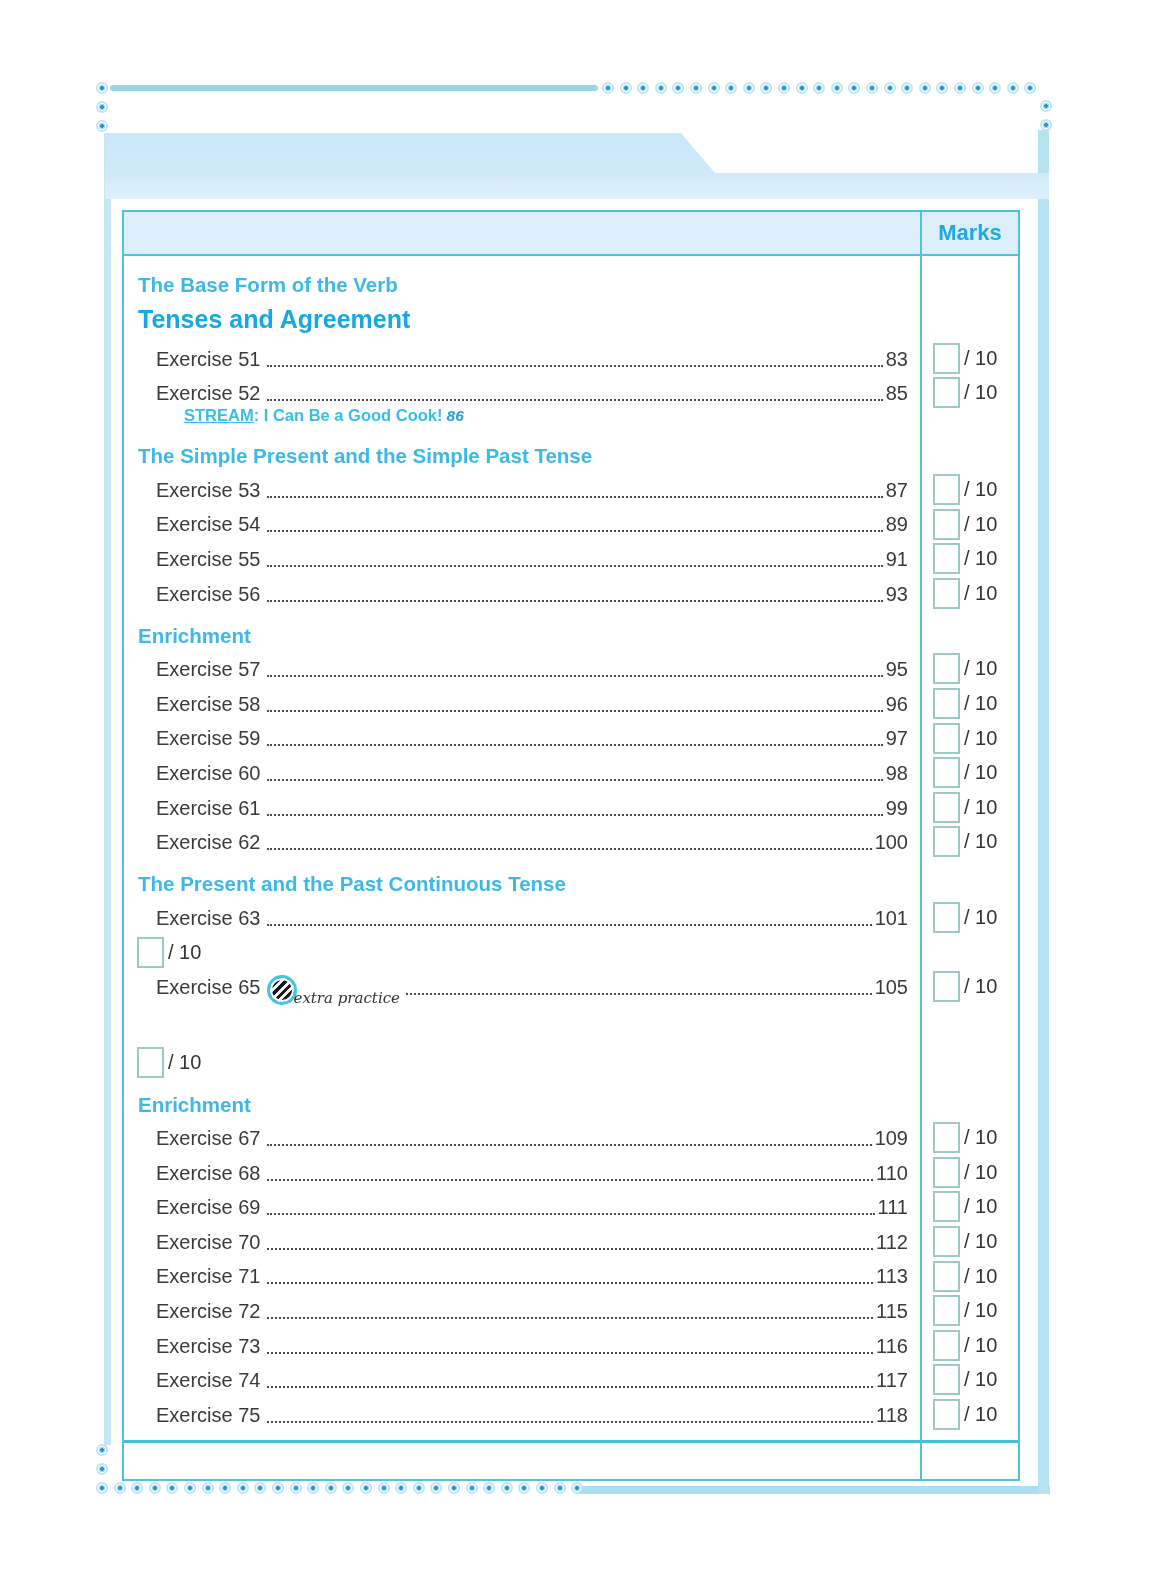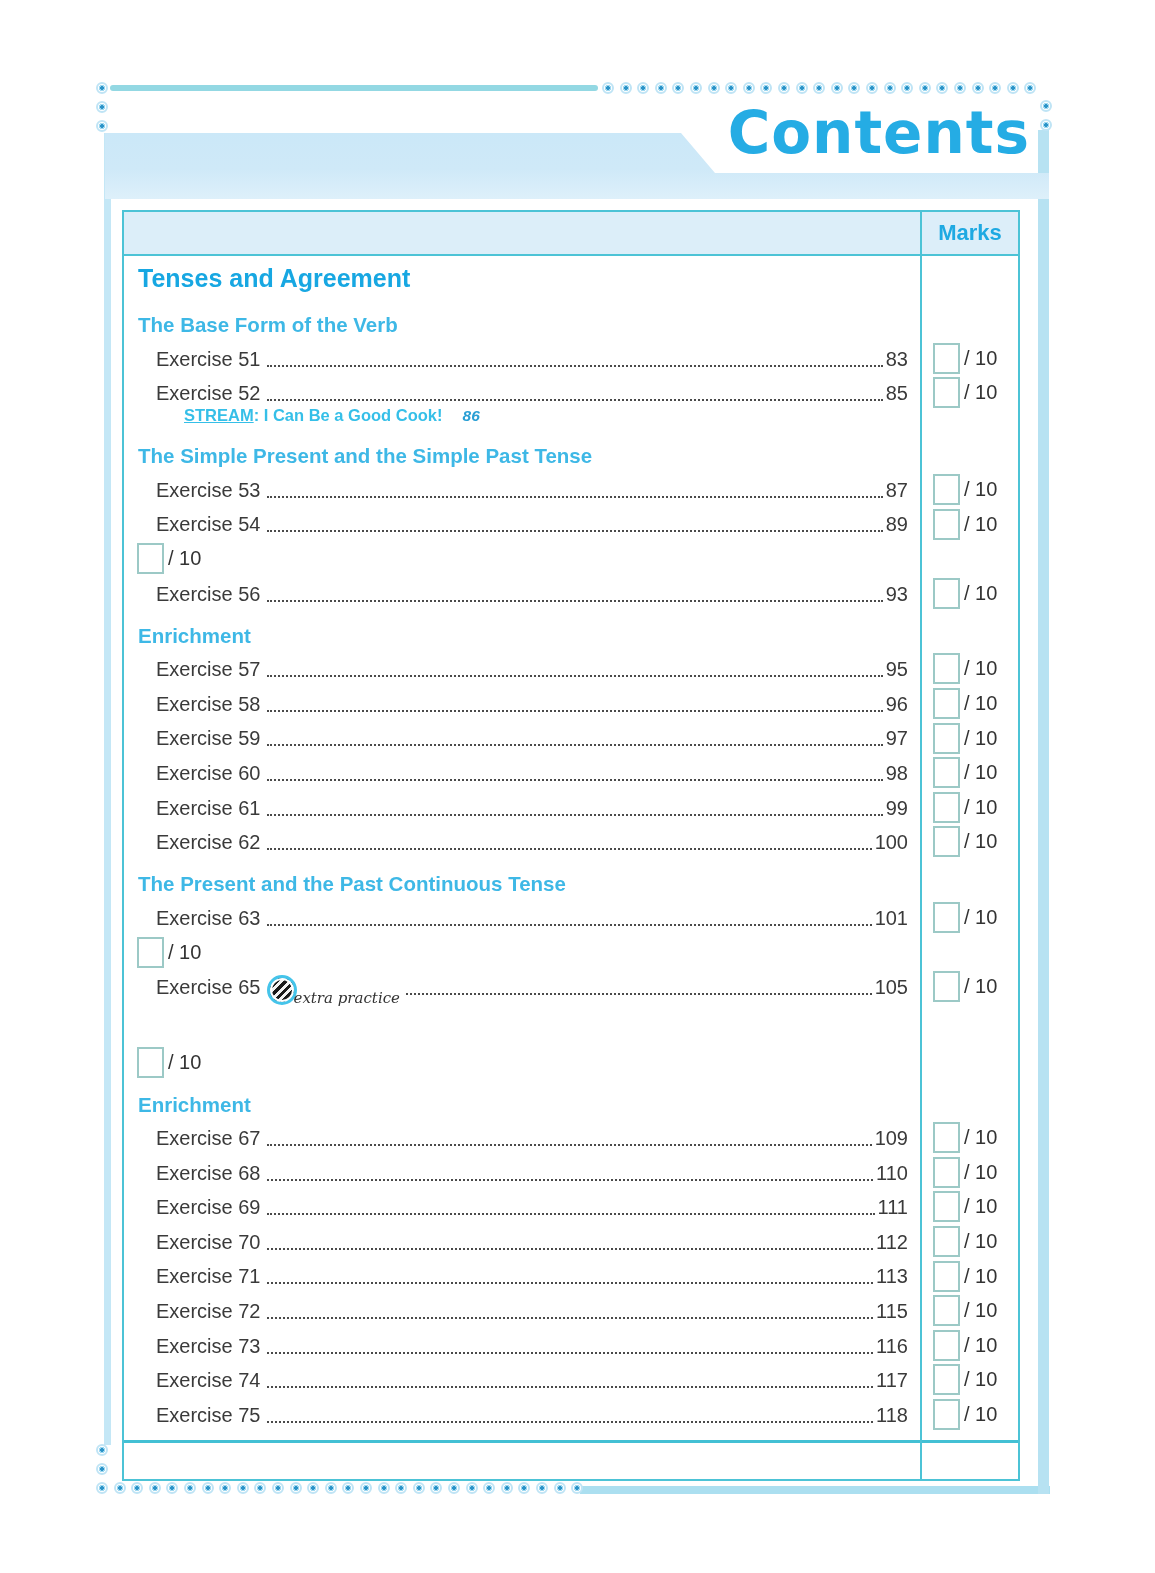--- a/index.html
+++ b/index.html
@@ -59,21 +59,21 @@
   .ex-label{font-size:20px;color:#3a3a3a;white-space:nowrap;margin-top:24px;}
   .leader{flex:1 1 auto;border-bottom:2.4px dotted #4a4a4a;margin:0 3px 4px 6px;min-width:20px;}
   .pagenum{font-size:20px;color:#3a3a3a;white-space:nowrap;}
   
   .mbox{width:27px;height:31px;border:2px solid #9cc9c6;background:#fff;box-sizing:border-box;}
   .mlabel{font-size:20px;color:#333;margin-left:4px;white-space:pre;}
   
   .row-note{height:25px;margin-top:-4px;}
   .row-note .t-main{padding-left:60px;font-size:16.5px;font-weight:bold;color:#35bfe8;}
   .note-tag{text-decoration:underline;}
-  .note-page{font-style:italic;font-weight:bold;color:#2a9fd4;margin-left:20px;font-size:15.5px;}
+  .note-page{font-style:italic;font-weight:bold;color:#2a9fd4;margin-left:4px;font-size:15.5px;}
   
   .t-divider{border-top:3px solid #43c0d4;margin-top:8px;height:0;}
   
   .badge{display:inline-flex;align-items:flex-end;margin-left:6px;position:relative;top:6px;}
   .badge-circle{
     width:30px;height:30px;border-radius:50%;
     border:3px solid #45c4ea;box-shadow:inset 0 0 0 2px #fff;
     background:repeating-linear-gradient(135deg,#1a1a1a 0 3px,#f2f2f2 3px 6px);
     box-sizing:border-box;
   }
@@ -148,35 +148,34 @@
       <span class="dot" style="left: 465.6px; top: 1482px;"></span>
       <span class="dot" style="left: 483.2px; top: 1482px;"></span>
       <span class="dot" style="left: 500.8px; top: 1482px;"></span>
       <span class="dot" style="left: 518.4px; top: 1482px;"></span>
       <span class="dot" style="left: 536px; top: 1482px;"></span>
       <span class="dot" style="left: 553.6px; top: 1482px;"></span>
       <span class="dot" style="left: 571.2px; top: 1482px;"></span>
     </div>
 
   <div class="banner"></div>
-  <h1 class="page-title">Contents</h1>
 
   <div class="toc-table">
     <div class="toc-header">
       <div class="marks-head">Marks</div>
     </div>
     <div class="toc-body" id="toc-body">
+        <div class="t-row row-sub">
+          <div class="t-main"><span>The Base Form of the Verb</span></div>
+          <div class="t-marks"></div>
+        </div>
         <div class="t-row row-chapter">
           <div class="t-main"><span>Tenses and Agreement</span></div>
           <div class="t-marks"></div>
         </div>
-        <div class="t-row row-sub">
-          <div class="t-main"><span>The Base Form of the Verb</span></div>
-          <div class="t-marks"></div>
-        </div>
         <div class="t-row row-ex">
           <div class="t-main">
             <span class="ex-label">Exercise 51</span>
             <span class="leader"></span>
             <span class="pagenum">83</span>
           </div>
           <div class="t-marks">
             <span class="mbox"></span>
             <span class="mlabel">/ 10</span>
           </div>
@@ -216,20 +215,25 @@
             <span class="ex-label">Exercise 54</span>
             <span class="leader"></span>
             <span class="pagenum">89</span>
           </div>
           <div class="t-marks">
             <span class="mbox"></span>
             <span class="mlabel">/ 10</span>
           </div>
         </div>
         <div class="t-row row-ex">
+          <div class="t-main">
+            <span class="ex-label">Exercise 55</span>
+            <span class="leader"></span>
+            <span class="pagenum">91</span>
+          </div>
           <div class="t-marks">
             <span class="mbox"></span>
             <span class="mlabel">/ 10</span>
           </div>
         </div>
         <div class="t-row row-ex">
           <div class="t-main">
             <span class="ex-label">Exercise 56</span>
             <span class="leader"></span>
             <span class="pagenum">93</span>

